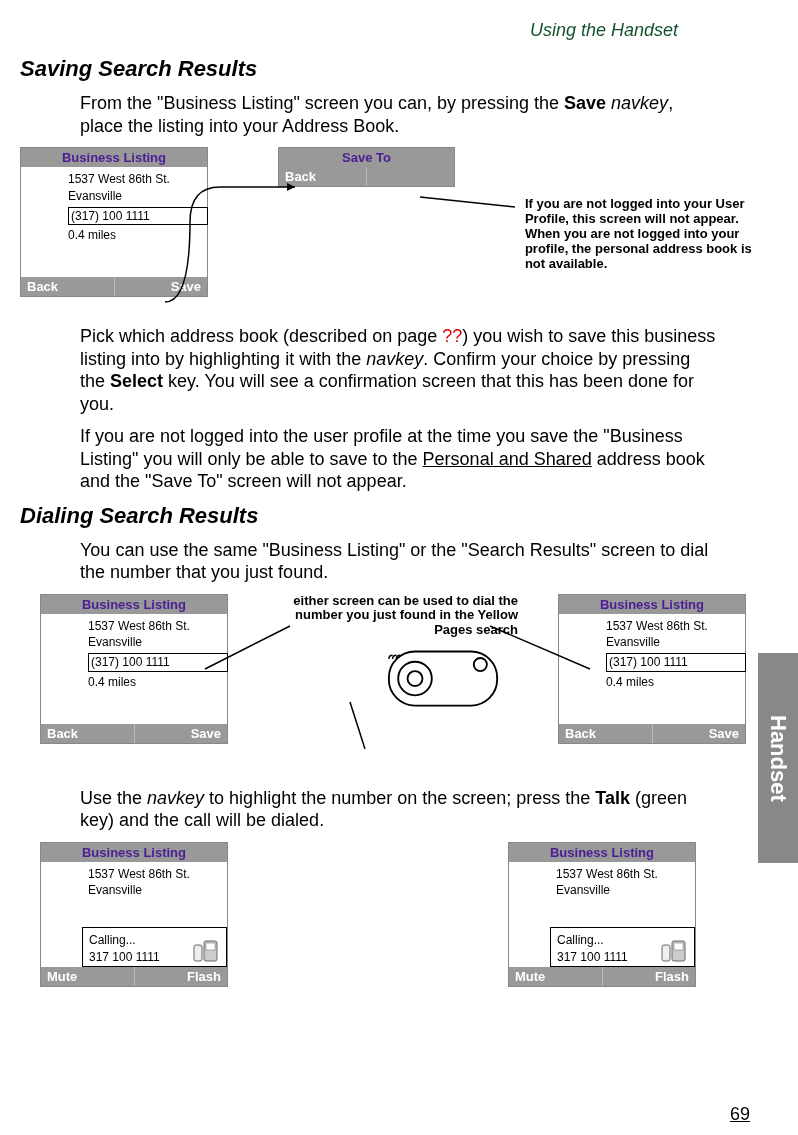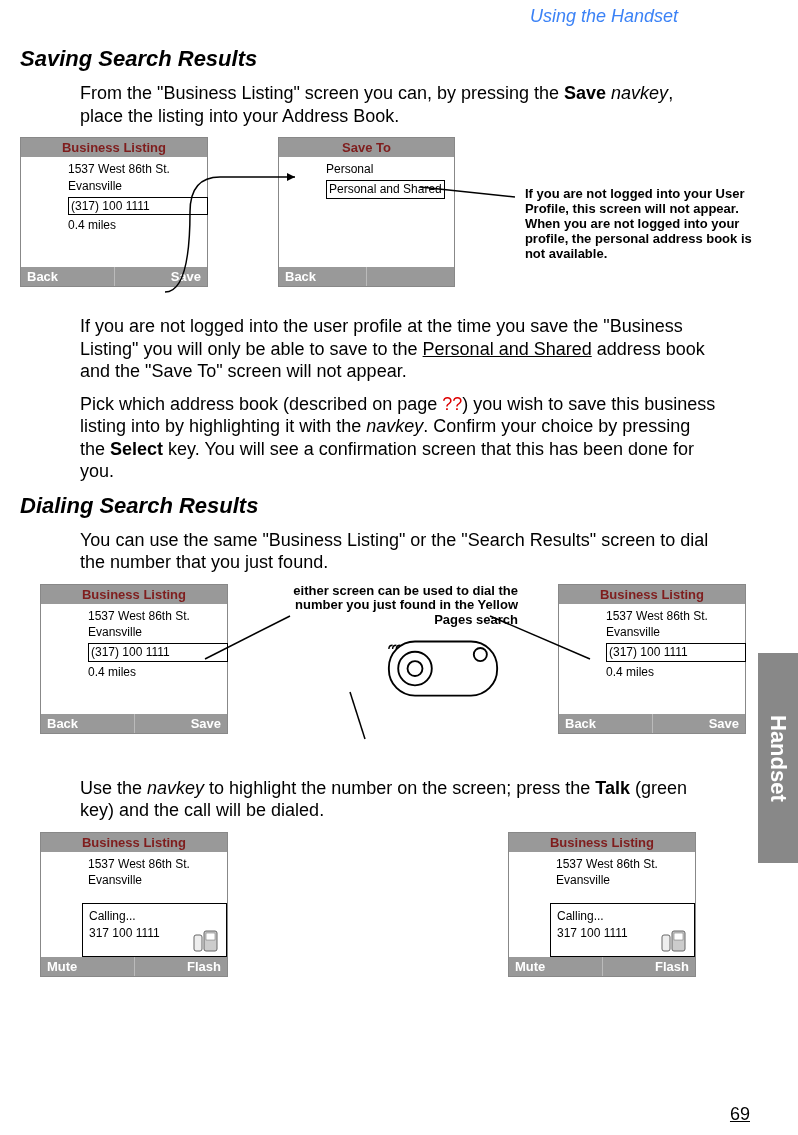--- a/index.html
+++ b/index.html
@@ -6,52 +6,52 @@
   body {
     font-family: Helvetica, Arial, sans-serif;
     width: 798px;
     height: 1135px;
     position: relative;
     background: #fff;
     color: #000;
   }
   .chapter-title {
     position: absolute;
-    top: 6px;
+    top: 20px;
     right: 120px;
     font-style: italic;
     font-size: 18px;
-    color: #3b82f6;
+    color: #14532d;
   }
   .section-title {
     font-style: italic;
     font-weight: bold;
     font-size: 22px;
     margin: 0 0 10px 20px;
   }
   .body-text {
     font-size: 18px;
     line-height: 1.25;
     margin: 0 60px 10px 80px;
   }
   .content {
     position: absolute;
-    top: 46px;
+    top: 56px;
     left: 0;
     width: 780px;
   }
   .phone-screen {
     width: 188px;
     border: 1.5px solid #888;
     position: relative;
     background: #fff;
   }
   .phone-title {
     background: #999;
-    color: #7f1d1d;
+    color: #4c1d95;
     text-align: center;
     font-weight: bold;
     font-size: 13px;
     padding: 2px 0;
   }
   .phone-body {
     min-height: 110px;
     padding: 4px 6px;
     font-size: 12px;
     line-height: 1.4;
@@ -128,21 +128,21 @@
   .navkey-svg {
     width: 150px;
     height: 70px;
   }
   .calling-box {
     position: absolute;
     bottom: 0;
     left: 0;
     right: 0;
     border: 1px solid #000;
-    padding: 4px 6px 14px 6px;
+    padding: 4px 6px 0 6px;
     font-size: 12px;
     background: #fff;
   }
   .phone-icon-svg {
     position: absolute;
     right: 4px;
     bottom: 2px;
     width: 30px;
     height: 26px;
   }
@@ -172,48 +172,44 @@
         <div>0.4 miles</div>
       </div>
       <div class="phone-softkeys">
         <div class="softkey">Back</div>
         <div class="softkey">Save</div>
       </div>
     </div>
 
     <div class="phone-screen">
       <div class="phone-title">Save To</div>
-      <div class="phone-body">
-        <div>Personal</div>
-        <div class="highlight-box" style="margin-top:2px;">Personal and Shared</div>
-      </div>
       <div class="phone-softkeys">
         <div class="softkey">Back</div>
         <div class="softkey"></div>
       </div>
     </div>
 
     <div class="annotation" style="width:250px; margin-top:50px;">If you are not logged into your User Profile, this screen will not appear. When you are not logged into your profile, the personal address book is not available.</div>
 
     <svg class="arrow" style="left:140px; top:25px;" width="145" height="140">
       <path d="M 5 130 Q 30 130 30 50 Q 30 15 60 15 L 135 15" stroke="#000" stroke-width="1.5" fill="none"></path>
       <polygon points="135,15 127,11 127,19" fill="#000"></polygon>
     </svg>
 
     <svg class="arrow" style="left:390px; top:45px;" width="110" height="30">
       <line x1="105" y1="15" x2="10" y2="5" stroke="#000" stroke-width="1.5"></line>
     </svg>
   </div>
 
   <p class="body-text">
+    <span>Pick which address book (described on page </span><span class="ref-page">??</span><span>) you wish to save this business listing into by highlighting it with the </span><span class="italic">navkey</span><span>. Confirm your choice by pressing the </span><span class="bold">Select</span><span> key. You will see a confirmation screen that this has been done for you.</span>
+  </p>
+
+  <p class="body-text">
     <span>If you are not logged into the user profile at the time you save the "Business Listing" you will only be able to save to the </span><span class="underline">Personal and Shared</span><span> address book and the "Save To" screen will not appear.</span>
-  </p>
-
-  <p class="body-text">
-    <span>Pick which address book (described on page </span><span class="ref-page">??</span><span>) you wish to save this business listing into by highlighting it with the </span><span class="italic">navkey</span><span>. Confirm your choice by pressing the </span><span class="bold">Select</span><span> key. You will see a confirmation screen that this has been done for you.</span>
   </p>
 
   <div class="section-title" style="margin-top:8px;">Dialing Search Results</div>
 
   <p class="body-text">You can use the same "Business Listing" or the "Search Results" screen to dial the number that you just found.</p>
 
   <div class="row" style="margin-left:40px; gap:40px; min-height:185px;">
     <div class="phone-screen">
       <div class="phone-title">Business Listing</div>
       <div class="phone-body">

